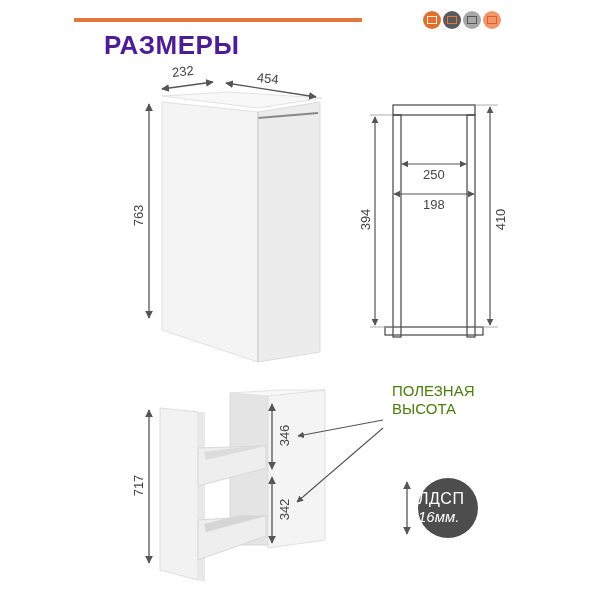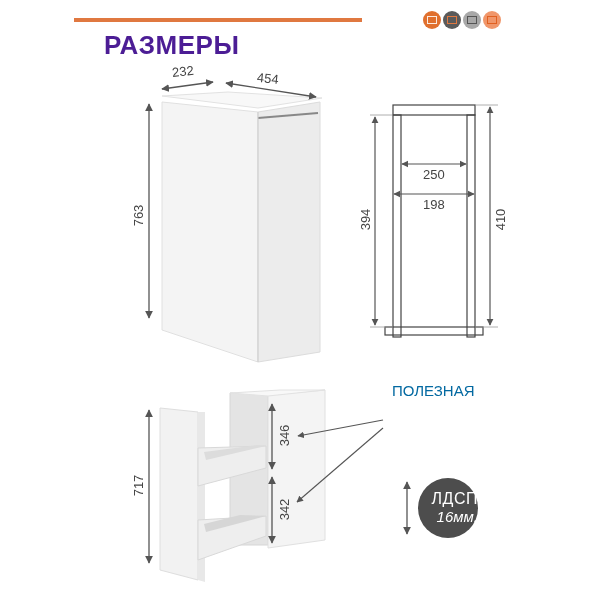--- a/index.html
+++ b/index.html
@@ -7,22 +7,22 @@
          font-family:"Liberation Sans", "DejaVu Sans", sans-serif; color:#4a4a4a; }
   .abs { position:absolute; }
   .accent-bar { left:74px; top:18px; width:288px; height:4px; background:#e07840; }
   .title { left:104px; top:30px; font-size:26px; font-weight:bold; color:#4c1d95; letter-spacing:0.5px; }
   .icons { left:423px; top:11px; display:flex; gap:2px; }
   .icon-dot { width:18px; height:18px; border-radius:50%; position:relative; }
   .icon-dot .glyph { position:absolute; left:4px; top:5px; width:10px; height:8px; border:1px solid rgba(255,255,255,0.85); box-sizing:border-box; }
   .dim { font-size:13px; color:#444; }
   .vert { transform:rotate(-90deg); transform-origin:center; white-space:nowrap; }
   svg { position:absolute; left:0; top:0; }
-  .label-block { left:392px; top:382px; font-size:15px; color:#0369a1; line-height:18px; }
-  .badge { left:418px; top:478px; width:60px; height:60px; border-radius:50%; background:#4d4d4d; color:#fff; text-align:right; }
+  .label-block { left:392px; top:382px; font-size:15px; color:#4d7c0f; line-height:18px; }
+  .badge { left:418px; top:478px; width:60px; height:60px; border-radius:50%; background:#4d4d4d; color:#fff; text-align:left; }
   .badge .l1 { font-size:16px; margin-top:12px; letter-spacing:0.5px; }
   .badge .l2 { font-size:15px;font-style:italic; }
 </style>
 </head>
 <body>
 
 <div class="abs accent-bar"></div>
 <div class="abs title">РАЗМЕРЫ</div>
 <div class="abs icons">
   <div class="icon-dot" style="background:#e0702e">
@@ -101,18 +101,19 @@
 <div class="abs dim" style="left:423px;top:197px">198</div>
 <div class="abs dim vert" style="left:355px;top:212px">394</div>
 <div class="abs dim vert" style="left:490px;top:212px">410</div>
 
 <div class="abs dim vert" style="left:128px;top:478px">717</div>
 <div class="abs dim vert" style="left:274px;top:428px">346</div>
 <div class="abs dim vert" style="left:274px;top:502px">342</div>
 
 <div class="abs label-block">
   <div>ПОЛЕЗНАЯ</div>
+  <div>ВЫСОТА</div>
 </div>
 
 <div class="abs badge">
   <div class="l1">ЛДСП</div>
   <div class="l2">16мм.</div>
 </div>
 
 </body></html>

